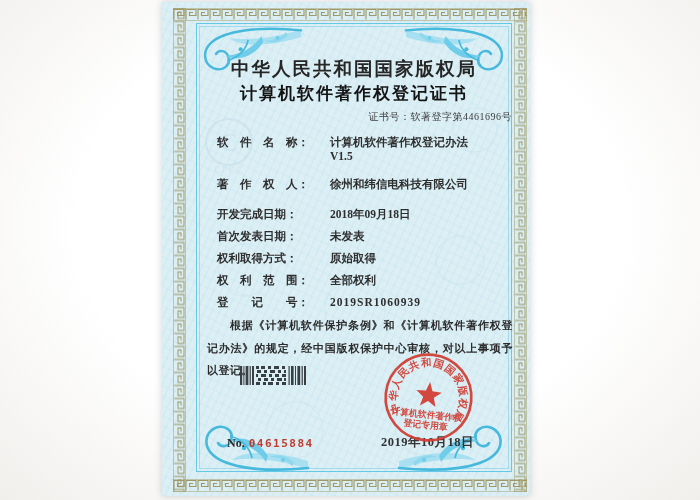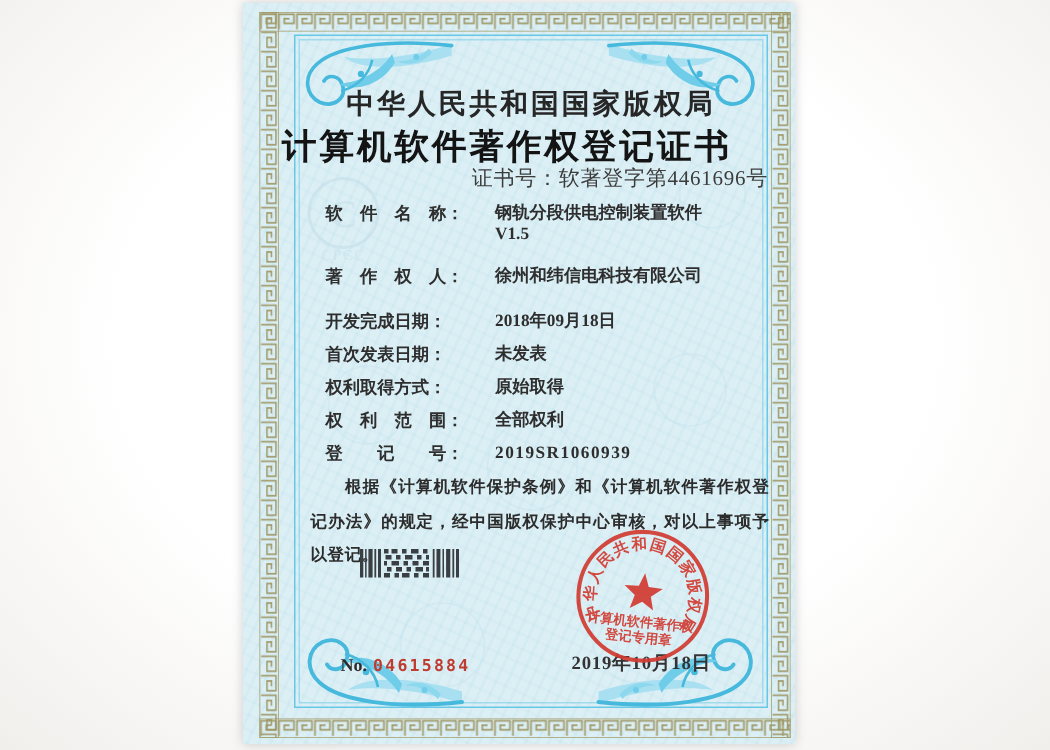--- a/index.html
+++ b/index.html
@@ -16,24 +16,24 @@
     border:1.6px solid #67c8e6;}
   .frame::after{content:"";position:absolute;inset:2px;border:1px solid rgba(103,200,230,.5);}
   .fl{position:absolute;width:104px;height:56px;}
   .fl.tl{left:199px;top:26px;}
   .fl.tr{left:404px;top:26px;transform:scaleX(-1);}
   .fl.bl{left:199px;top:414px;width:112px;height:58px;transform:scaleY(-1);}
   .fl.br{left:396px;top:414px;width:112px;height:58px;transform:scale(-1,-1);}
   .wm{position:absolute;pointer-events:none;}
   .issuer{position:absolute;left:196px;top:56px;width:316px;text-align:center;
     font-size:18.5px;font-weight:700;letter-spacing:2px;color:#262626;}
-  .certTitle{position:absolute;left:188px;top:82px;width:332px;text-align:left;
-    font-size:23px;font-weight:700;letter-spacing:2px;color:#141414;}
+  .certTitle{position:absolute;left:188px;top:82px;width:332px;text-align:center;
+    font-size:17px;font-weight:700;letter-spacing:2px;color:#141414;}
   .certNo{position:absolute;left:300px;top:110px;width:212px;text-align:right;
-    font-size:14px;color:#3c3c3c;letter-spacing:.5px;}
+    font-size:10px;color:#3c3c3c;letter-spacing:.5px;}
   .row{position:absolute;left:213px;font-size:11.5px;color:#2e2e2e;}
   .row .lab{position:absolute;left:4px;top:0;width:116px;font-weight:700;white-space:nowrap;}
   .row .val{position:absolute;left:117px;top:0;width:185px;font-weight:600;line-height:14px;white-space:nowrap;}
   .para{position:absolute;left:207px;top:314px;width:306px;font-size:11px;line-height:22.5px;
     color:#2c2c2c;font-weight:600;text-indent:23px;letter-spacing:.4px;text-align:justify;}
   .barcode{position:absolute;left:240px;top:365px;width:66px;height:21px;}
   .serial{position:absolute;left:227px;top:436px;font-size:12px;color:#2b2b2b;font-weight:700;text-align:right;}
   .serial .num{font-family:"DejaVu Sans Mono","Liberation Mono",monospace;
     font-size:11px;color:#bf3b2f;letter-spacing:1.5px;font-weight:600;padding-left:4px;}
   .issueDate{position:absolute;left:381px;top:434px;font-size:12.5px;color:#333;
@@ -116,21 +116,21 @@
       <use href="#flourish"></use>
     </svg>
 
   <div class="issuer">中华人民共和国国家版权局</div>
   <div class="certTitle">计算机软件著作权登记证书</div>
   <div class="certNo"><span>证书号：</span><span>软著登字第4461696号</span></div>
 
   <div class="row" style="top:135px">
     <span class="lab">软　件　名　称：</span>
     <span class="val">
-      <span style="display:block">钢轨分段供电控制装置软件</span>
+      <span style="display:block">计算机软件著作权登记办法</span>
       <span style="display:block">V1.5</span>
     </span>
   </div>
   <div class="row" style="top:177px">
     <span class="lab">著　作　权　人：</span>
     <span class="val">徐州和纬信电科技有限公司</span>
   </div>
   <div class="row" style="top:207px">
     <span class="lab">开发完成日期：</span>
     <span class="val">2018年09月18日</span>

